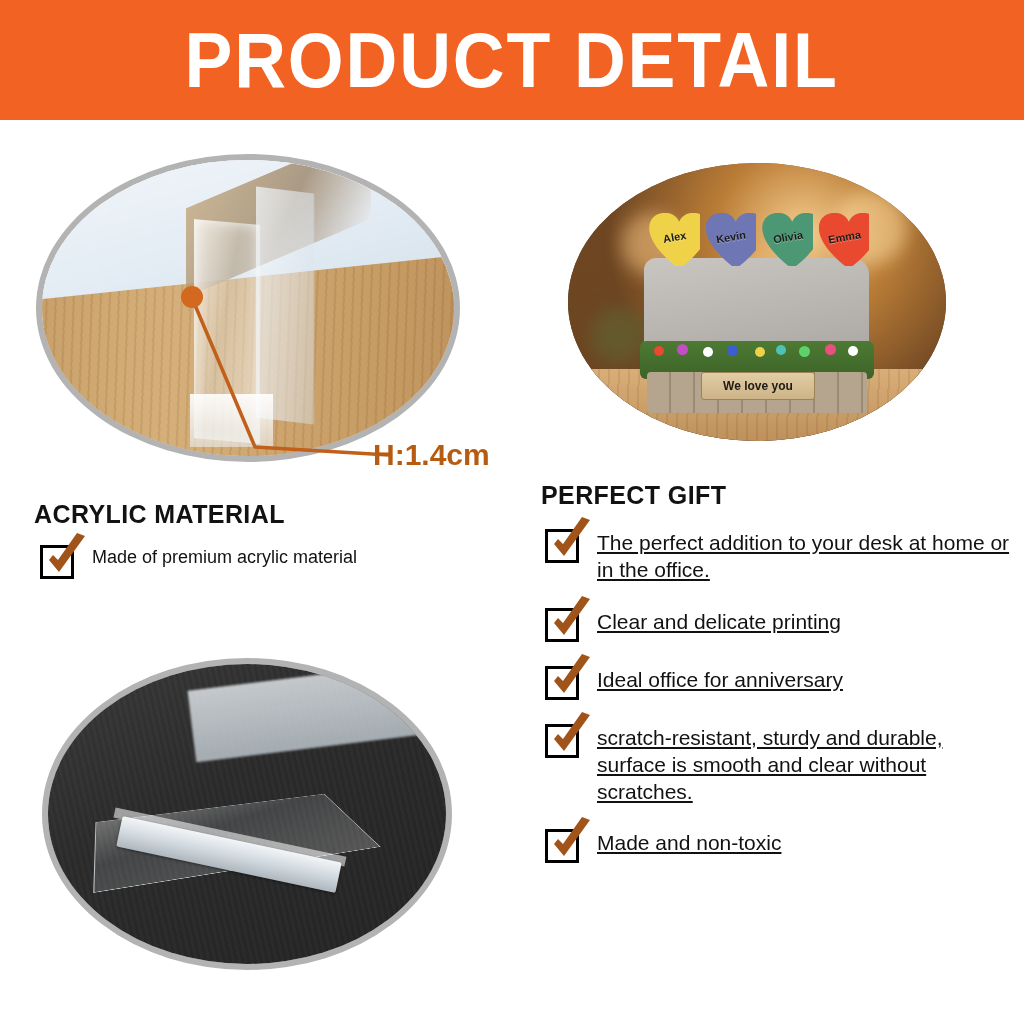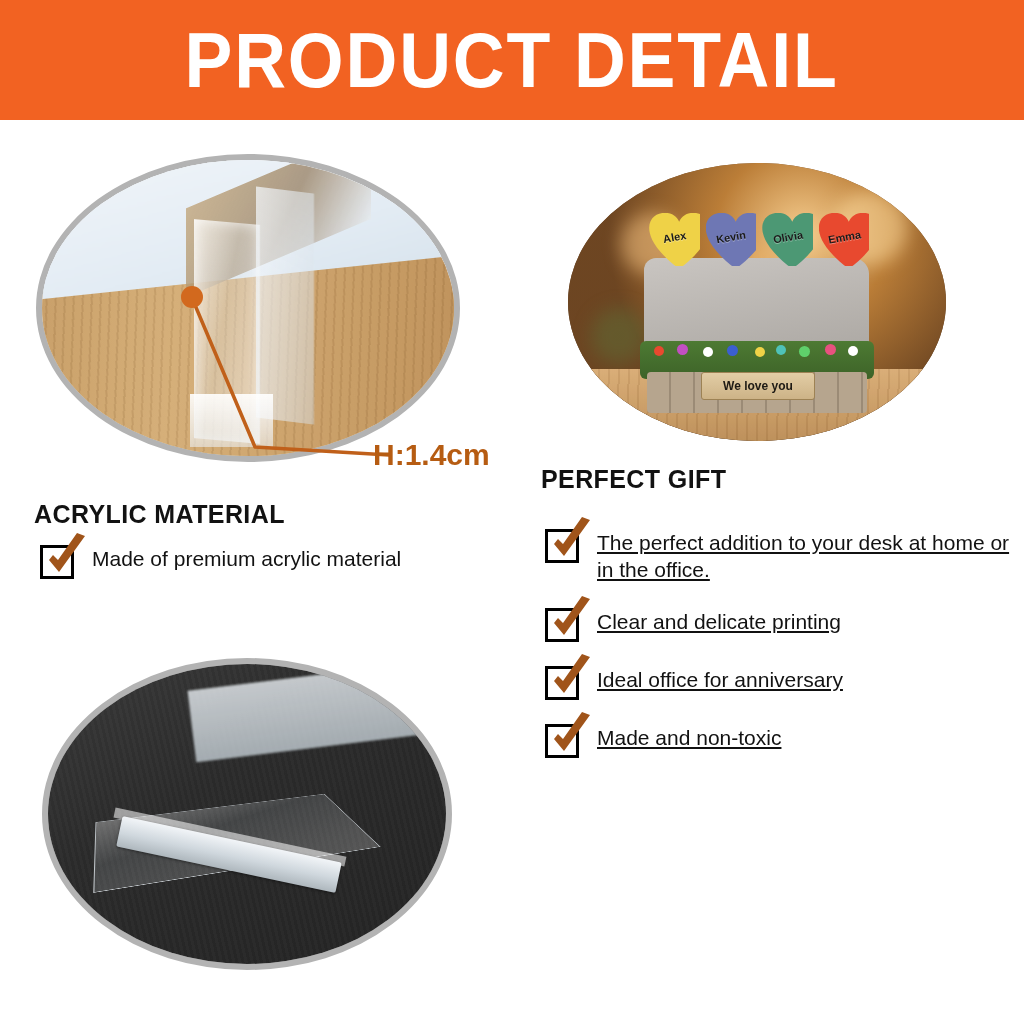--- a/index.html
+++ b/index.html
@@ -362,21 +362,21 @@
   .section-heading {
     position: absolute;
     font-family: "Liberation Sans", sans-serif;
     font-weight: bold;
     font-size: 25px;
     letter-spacing: 0.4px;
     color: #121212;
     white-space: nowrap;
   }
   #heading-acrylic { left: 34px;  top: 500px; }
-  #heading-gift    { left: 541px; top: 465px; }
+  #heading-gift    { left: 541px; top: 481px; }
 
   .feature-list {
     position: absolute;
   }
   #list-acrylic { left: 40px;  top: 543px; width: 470px; }
   #list-gift    { left: 545px; top: 527px; width: 470px; text-decoration: underline; }
 
   .feature-item {
     display: flex;
     align-items: flex-start;
@@ -400,21 +400,21 @@
     height: 50px;
     overflow: visible;
   }
   .feature-text {
     font-family: "Liberation Sans", sans-serif;
     font-size: 21px;
     line-height: 1.28;
     color: #121212;
     padding-top: 3px;
   }
-  #list-acrylic .feature-text { font-size: 21px; }
+  #list-acrylic .feature-text { font-size: 18px; }
 </style>
 </head>
 <body>
 
 <div class="banner">
   <div class="banner-title">PRODUCT DETAIL</div>
 </div>
 
 <div class="oval oval-bordered" id="oval-edge">
   <div class="scene-edge">
@@ -522,20 +522,28 @@
       </svg>
     </span>
     <span class="feature-text">Ideal office for anniversary</span>
   </div>
   <div class="feature-item">
     <span class="checkbox">
       <svg class="tick" viewBox="0 0 50 50" xmlns="http://www.w3.org/2000/svg">
         <path d="M8 28 L18 40 L44 4 L36 1 L17 28 L12 23 Z" fill="#A0541A"></path>
       </svg>
     </span>
+    <span class="feature-text">scratch-resistant, sturdy and durable, surface is smooth and clear without scratches.</span>
+  </div>
+  <div class="feature-item">
+    <span class="checkbox">
+      <svg class="tick" viewBox="0 0 50 50" xmlns="http://www.w3.org/2000/svg">
+        <path d="M8 28 L18 40 L44 4 L36 1 L17 28 L12 23 Z" fill="#A0541A"></path>
+      </svg>
+    </span>
     <span class="feature-text">Made and non-toxic</span>
   </div>
 </div>
 
 <div class="oval oval-bordered" id="oval-block">
   <div class="scene-block">
     <div class="slab"></div>
     <div class="acrylic">
       <div class="top-face"></div>
       <div class="bevel"></div>

